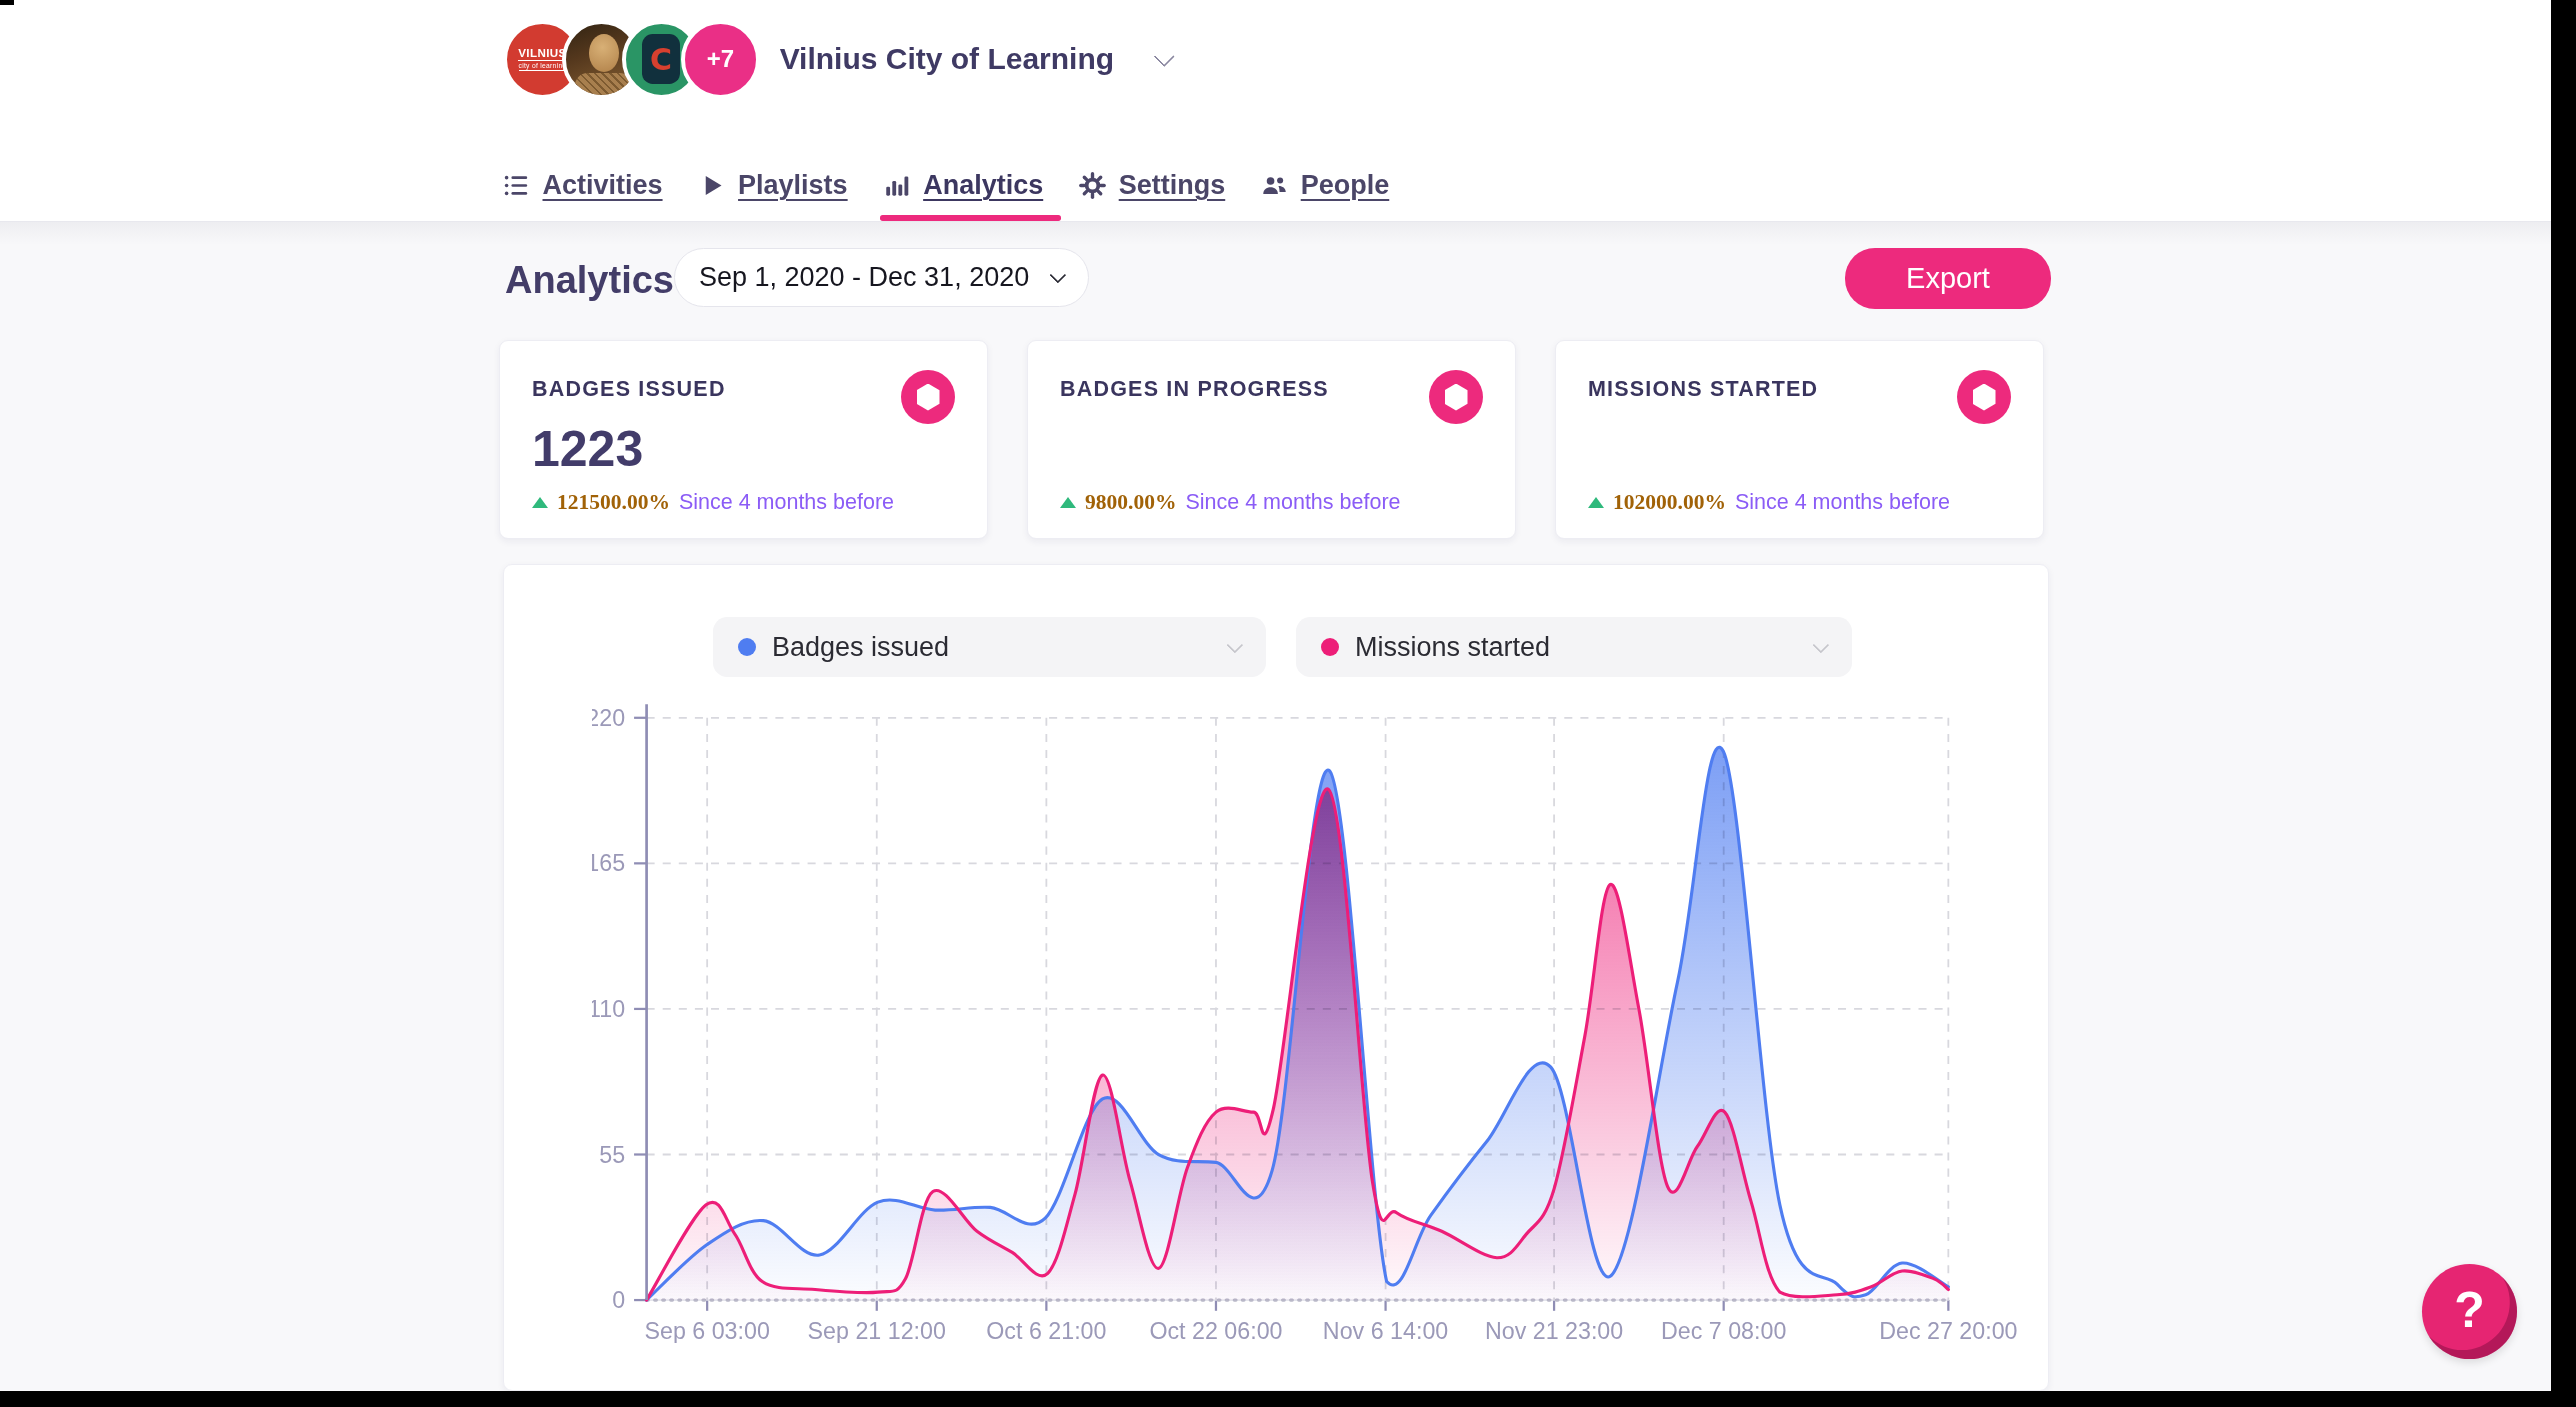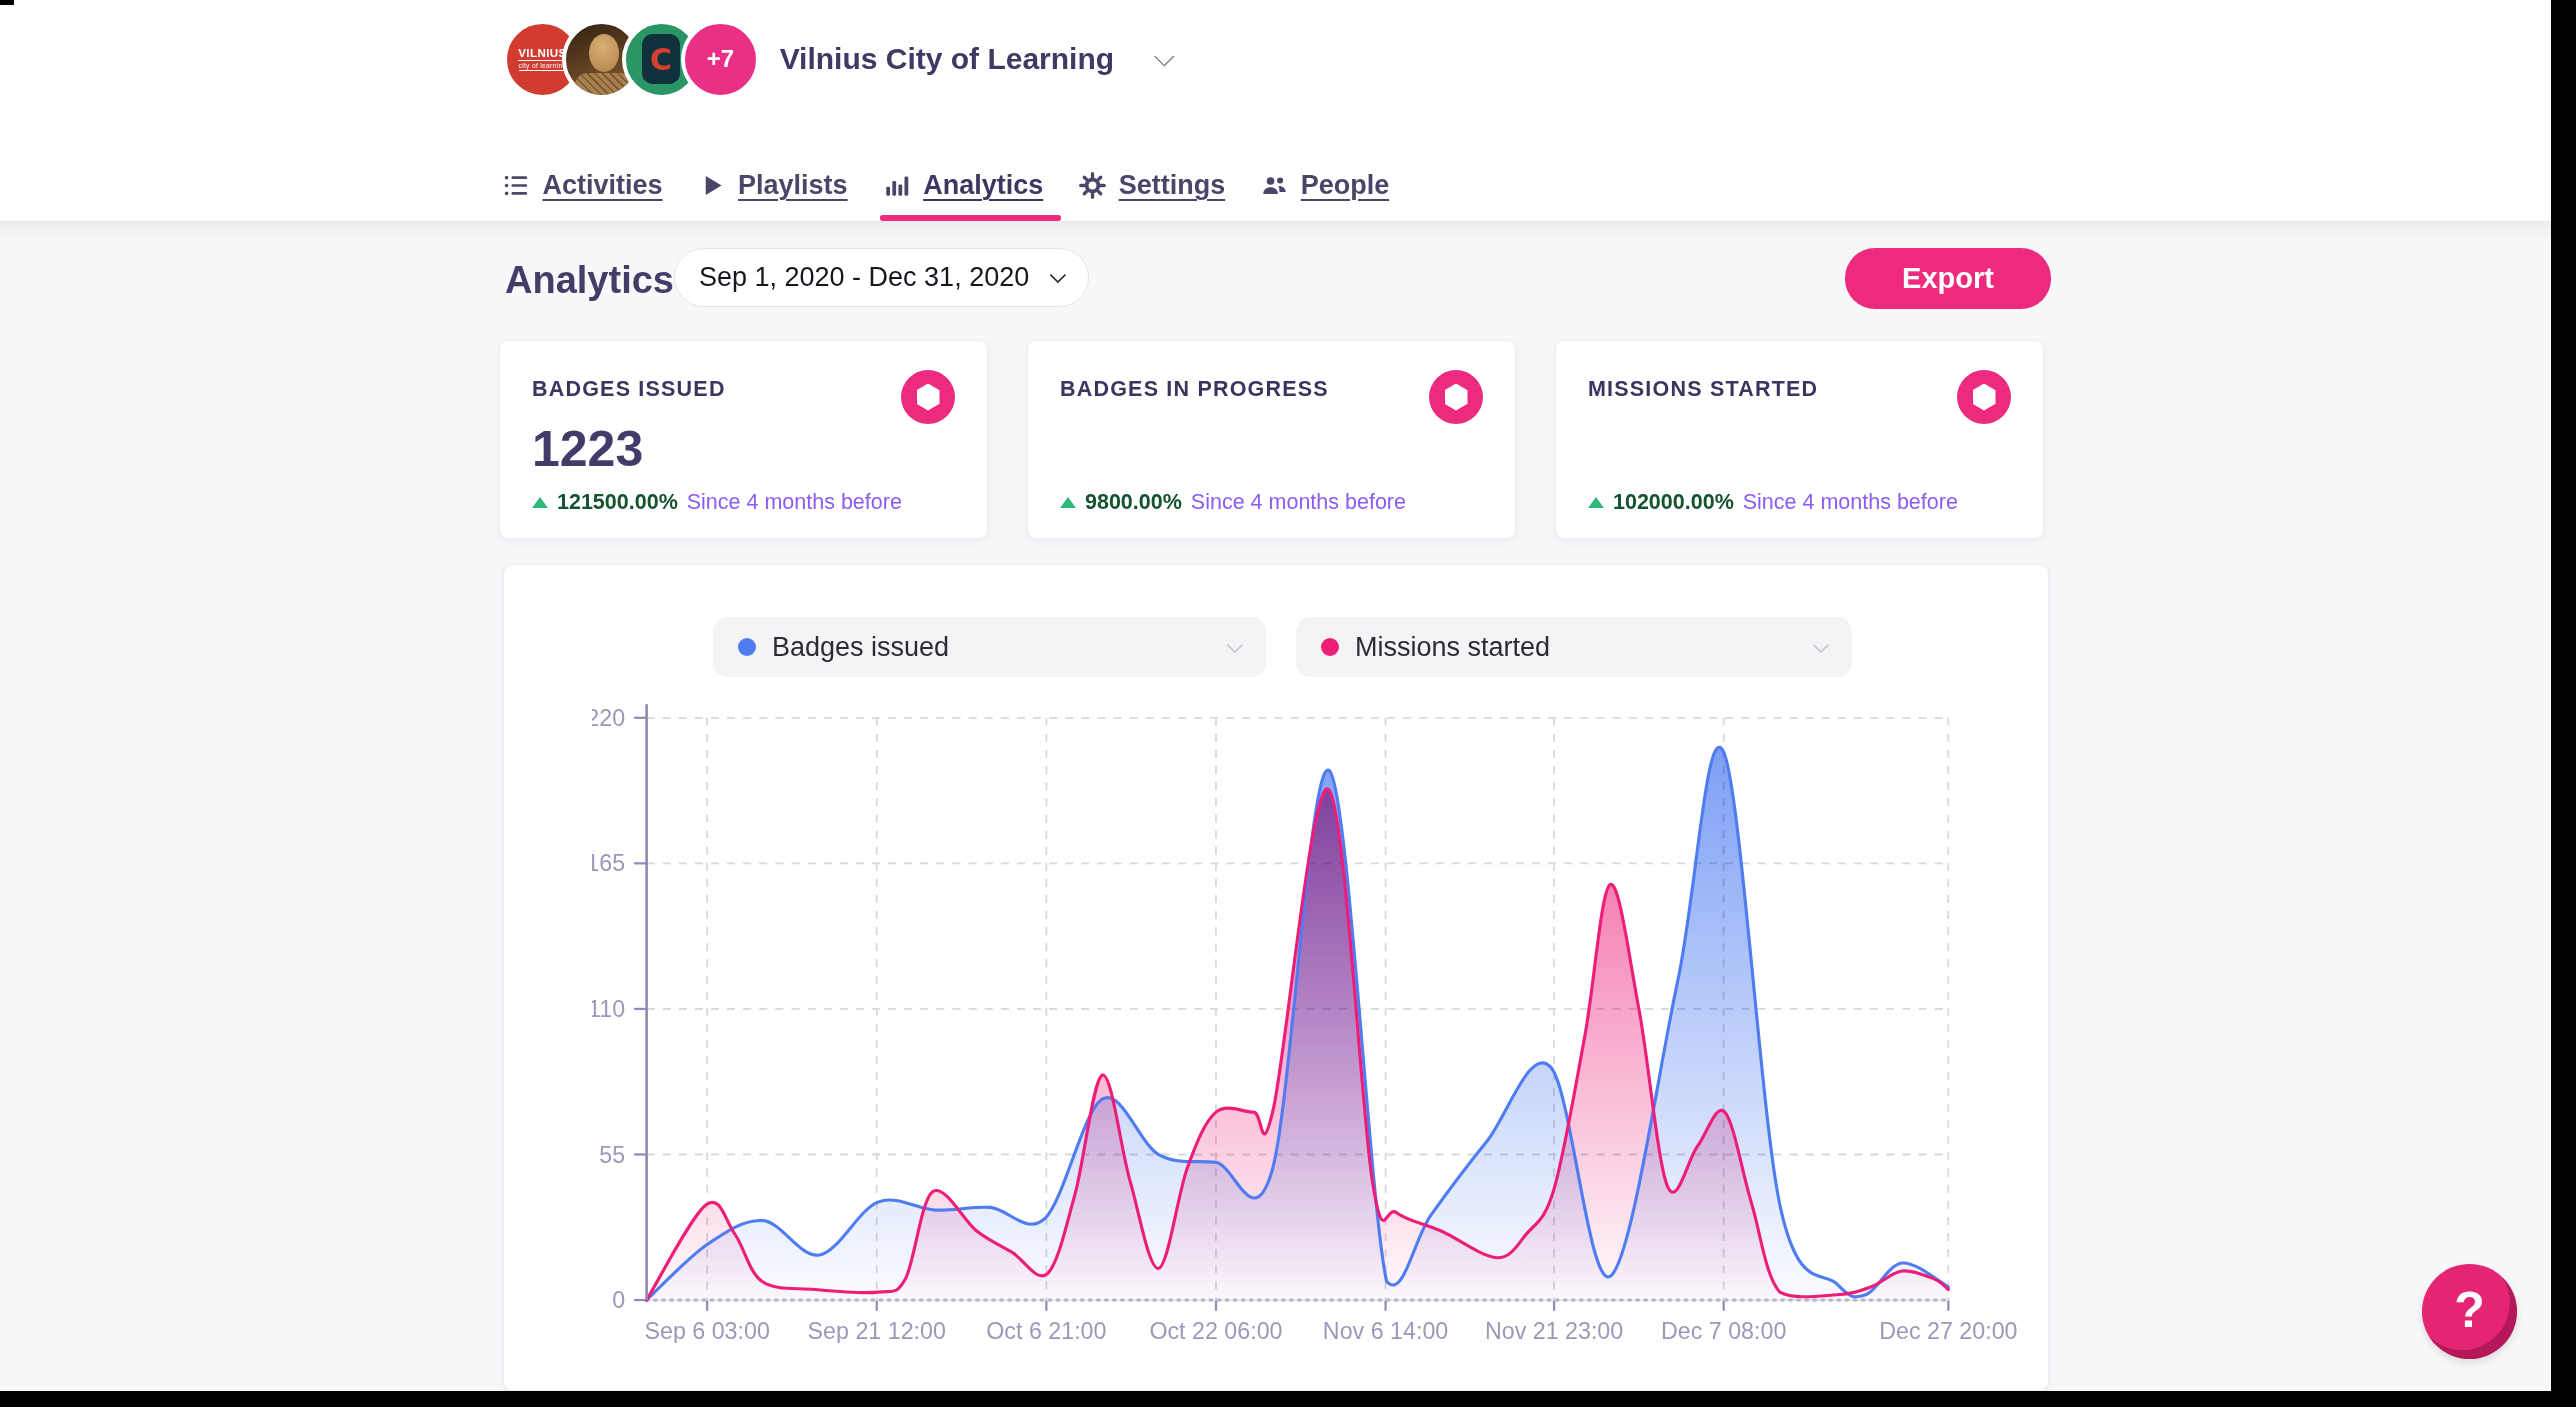--- a/index.html
+++ b/index.html
@@ -47,31 +47,31 @@
   .nav-item.active .nav-label{color:#3c3760;}
   .nav-item.active::after{content:"";position:absolute;left:-3.6px;right:-18px;bottom:0;height:6.3px;background:#ed2a7d;border-radius:2.7px;}
 
   
   .page-heading{position:absolute;left:505px;top:259px;font-size:38px;font-weight:800;color:#433d68;z-index:6;}
   .date-pill{position:absolute;left:674px;top:248px;width:415px;height:59px;background:#fff;border:1.8px solid #e5e5ec;
              border-radius:30px;display:flex;align-items:center;justify-content:center;gap:23px;box-sizing:border-box;z-index:6;cursor:pointer;}
   .date-pill .txt{font-size:27px;color:#16161f;}
   .date-pill .chev{width:9.8px;height:9.8px;border-color:#2b2b35;margin-top:-5.4px;}
   .export-btn{position:absolute;left:1845px;top:248px;width:206px;height:61px;background:#ed2a7d;border-radius:30px;
-              display:flex;align-items:center;justify-content:center;color:#fff;font-size:29px;font-weight:bold;z-index:6;cursor:pointer;}
+              display:flex;align-items:center;justify-content:center;color:#fff;font-size:29px;font-weight:normal;z-index:6;cursor:pointer;}
 
   
   .cards{position:absolute;left:499px;top:340px;display:flex;gap:39px;z-index:6;}
   .card{position:relative;width:489px;height:199px;background:#fff;border:0.9px solid #ededf3;border-radius:9px;
         box-shadow:0 2.7px 7.2px rgba(40,40,80,0.06);box-sizing:border-box;padding:36px 32px;}
   .card-label{font-size:21.5px;font-weight:bold;color:#3a355e;letter-spacing:1.2px;}
   .card-value{font-size:50px;font-weight:bold;color:#423c6a;margin-top:18px;}
   .card-delta{position:absolute;left:32px;bottom:23px;display:flex;align-items:center;gap:9px;}
   .tri-up{width:0;height:0;border-left:8px solid transparent;border-right:8px solid transparent;border-bottom:11.6px solid #2fb97c;}
-  .delta-val{font-size:21.5px;font-weight:bold;color:#14532d;}
+  .delta-val{font-size:21.5px;font-weight:bold;color:#a16207;font-family:Liberation Serif, serif;}
   .delta-since{font-size:21.5px;color:#8b5cf6;}
   .card-icon{position:absolute;top:29px;right:32px;width:54px;height:54px;border-radius:50%;background:#ed2a7d;
              display:flex;align-items:center;justify-content:center;}
   .hexagon{width:23px;height:27px;background:#fff;clip-path:polygon(50% 0%,100% 25%,100% 75%,50% 100%,0% 75%,0% 25%);}
 
   
   .chart-card{position:absolute;left:503px;top:564px;width:1546px;height:827px;background:#fff;border:0.9px solid #ededf3;
               border-radius:9px;box-shadow:0 2.7px 7.2px rgba(40,40,80,0.06);box-sizing:border-box;z-index:6;}
   .legend-pill{position:absolute;top:52px;height:60px;background:#f4f4f6;border-radius:14.3px;display:flex;align-items:center;
                padding:0 25px;box-sizing:border-box;cursor:pointer;}

